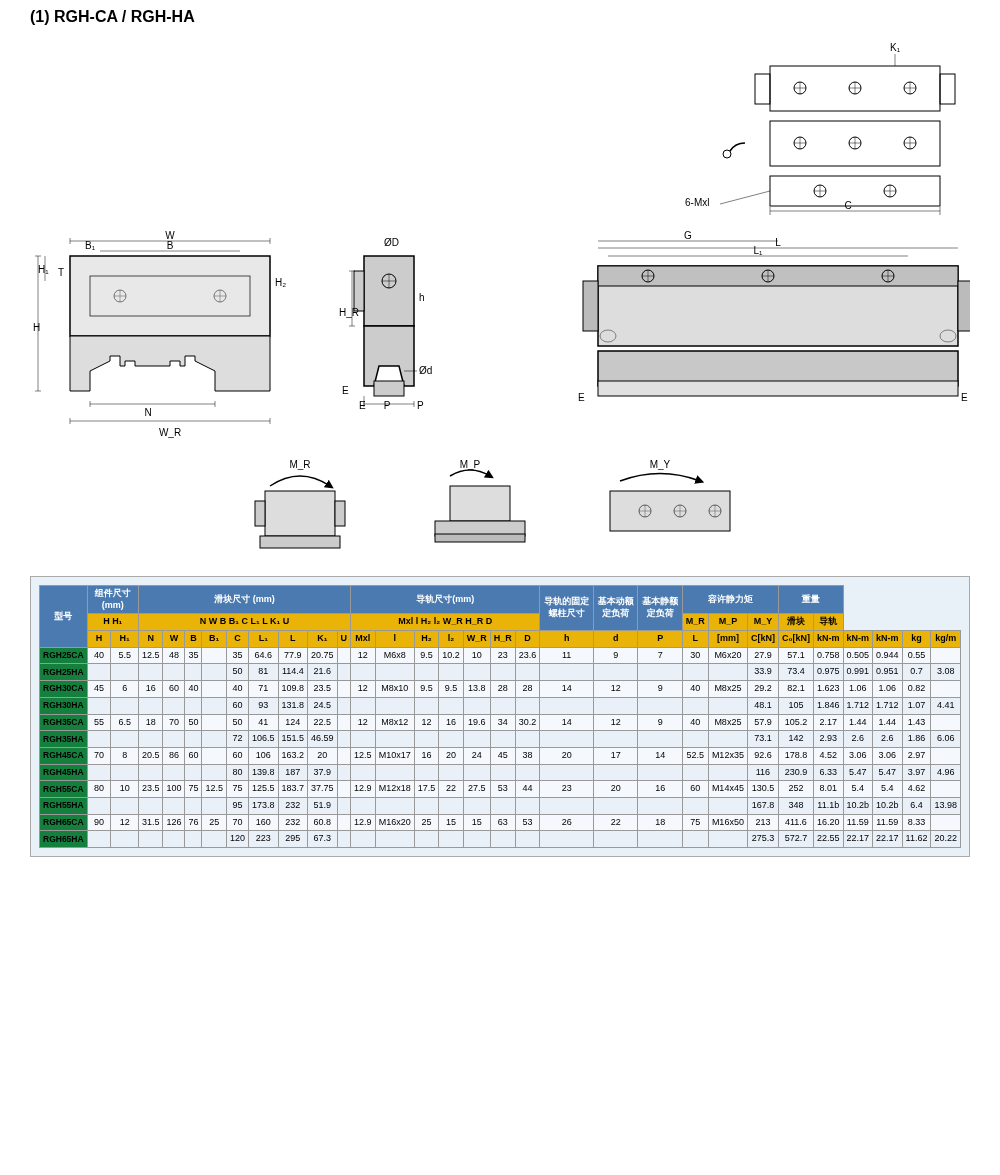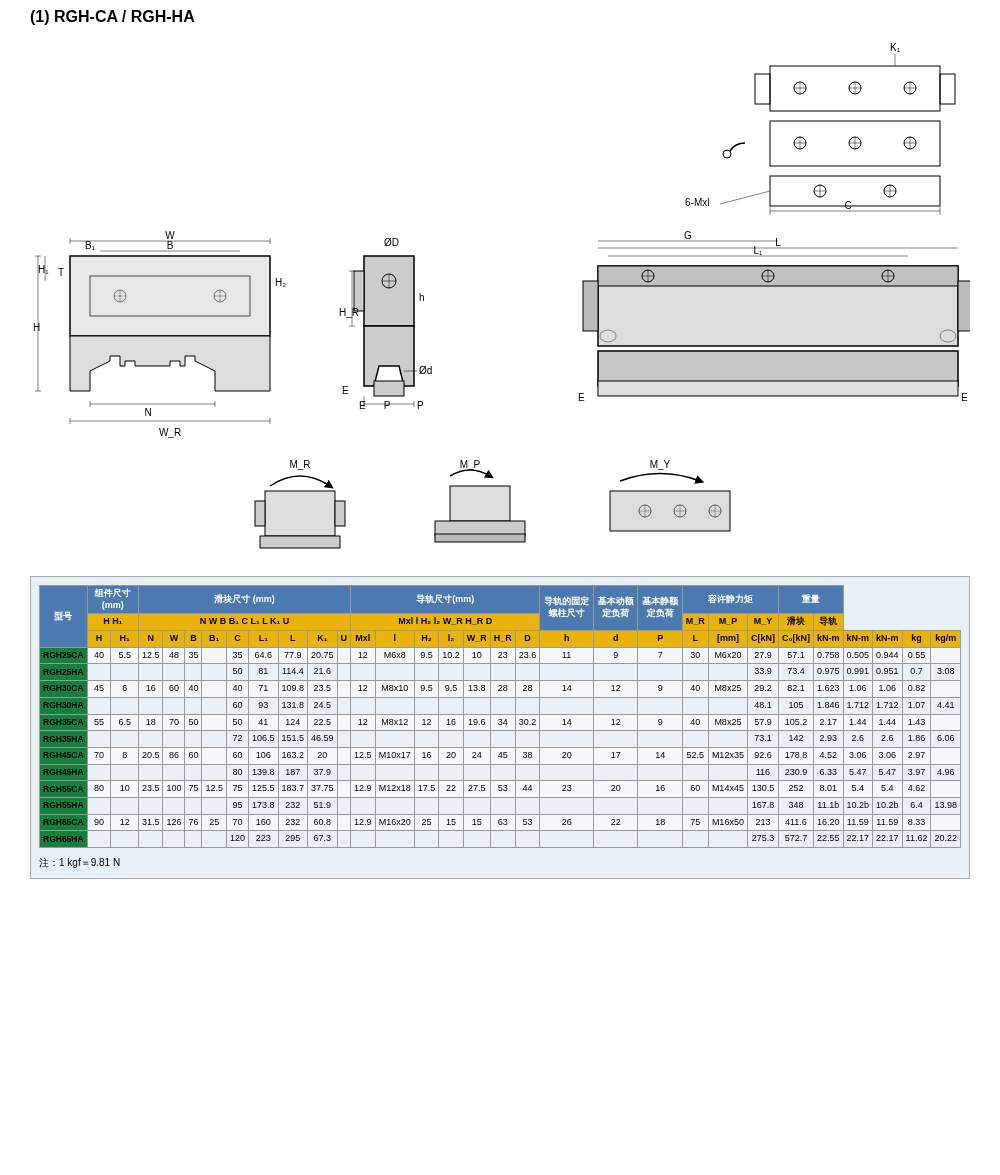--- a/index.html
+++ b/index.html
@@ -810,15 +810,14 @@
             <td>275.3</td>
             <td>572.7</td>
             <td>22.55</td>
             <td>22.17</td>
             <td>22.17</td>
             <td>11.62</td>
             <td>20.22</td>
           </tr>
         </tbody>
     </table>
-    <div class="note">注：1 kgf＝9.81 N</div>
   </div>
 </div>
 
 </body></html>

